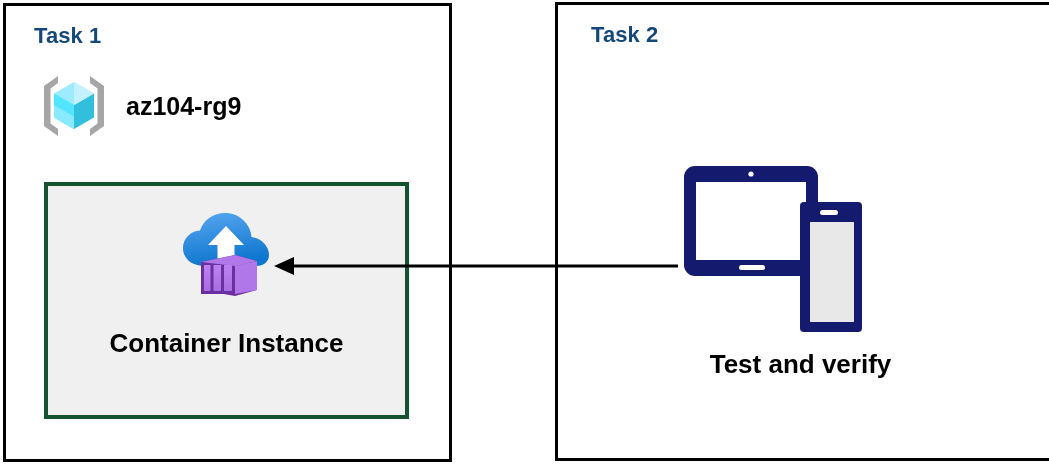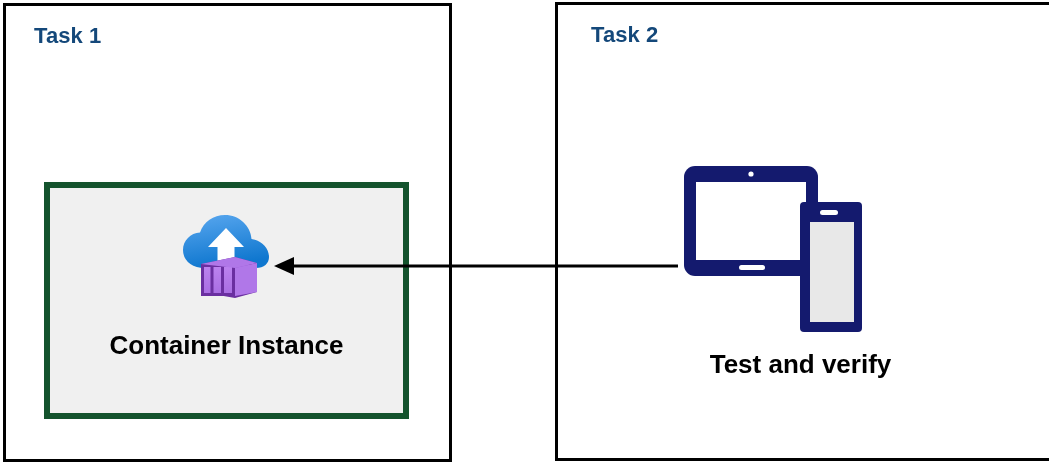--- a/index.html
+++ b/index.html
@@ -70,21 +70,21 @@
   }
 
   
   #container-box {
     position: absolute;
     left: 38px;
     top: 176px;
     width: 365px;
     height: 237px;
     background: #f0f0f0;
-    border: 6px solid #14532d;
+    border: 4px solid #14532d;
     box-sizing: border-box;
   }
   #aci-icon {
     position: absolute;
     left: 50%;
     top: 22px;
     transform: translateX(-50%);
     width: 100px;
     height: 92px;
     display: block;
@@ -134,20 +134,39 @@
   }
 </style>
 </head>
 <body>
 
 <div class="canvas">
 
   <div class="panel" id="panel-task1">
     <div class="panel-title" id="title-task1">Task 1</div>
 
+    <div id="rg-row">
+      <svg id="rg-icon" viewBox="0 0 76 76">
+
+        <path d="M22 8 L8 18 L8 58 L22 68 L22 61 L14.5 55.5 L14.5 20.5 L22 15 Z" fill="#a6a6a6"></path>
+
+        <path d="M54 8 L68 18 L68 58 L54 68 L54 61 L61.5 55.5 L61.5 20.5 L54 15 Z" fill="#a6a6a6"></path>
+
+        <path d="M38 14 L58 25.5 L38 37 L18 25.5 Z" fill="#9cebff"></path>
+
+        <path d="M18 25.5 L38 37 L38 61 L18 49.5 Z" fill="#50e6ff"></path>
+
+        <path d="M58 25.5 L58 49.5 L38 61 L38 37 Z" fill="#32bedd"></path>
+
+        <path d="M38 14 L58 25.5 L38 37 Z" fill="#c3f1ff"></path>
+        <path d="M18 25.5 L38 37 L38 61 L18 49.5 Z" fill="#50e6ff"></path>
+        <path d="M18 37 L38 48.5 L38 61 L18 49.5 Z" fill="#9cebff" opacity="0.75"></path>
+      </svg>
+      <div id="rg-label">az104-rg9</div>
+    </div>
 
     <div id="container-box">
       <svg id="aci-icon" viewBox="0 0 100 92">
         <defs>
           <linearGradient id="cloudGrad" x1="0" y1="0" x2="0.25" y2="1">
             <stop offset="0%" stop-color="#59a7ef"></stop>
             <stop offset="100%" stop-color="#0f77cf"></stop>
           </linearGradient>
           <linearGradient id="boxFront" x1="0" y1="0" x2="0" y2="1">
             <stop offset="0%" stop-color="#bb82ee"></stop>

